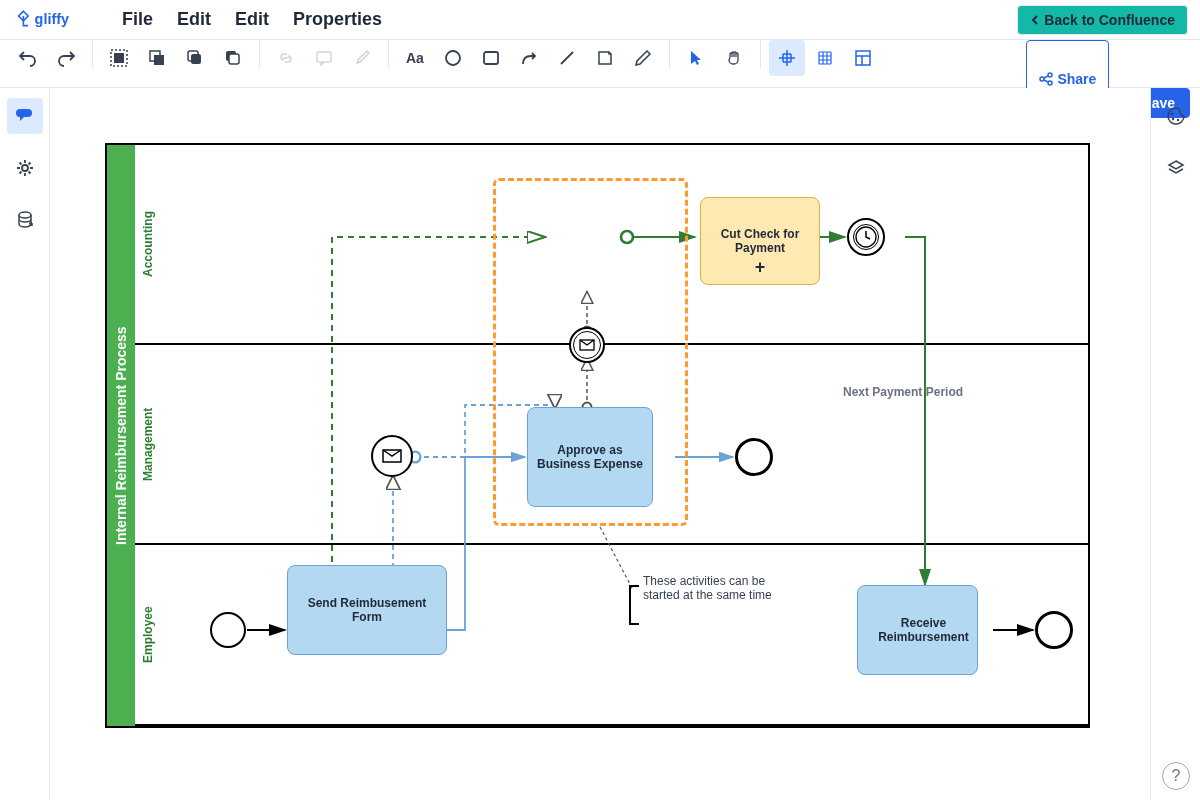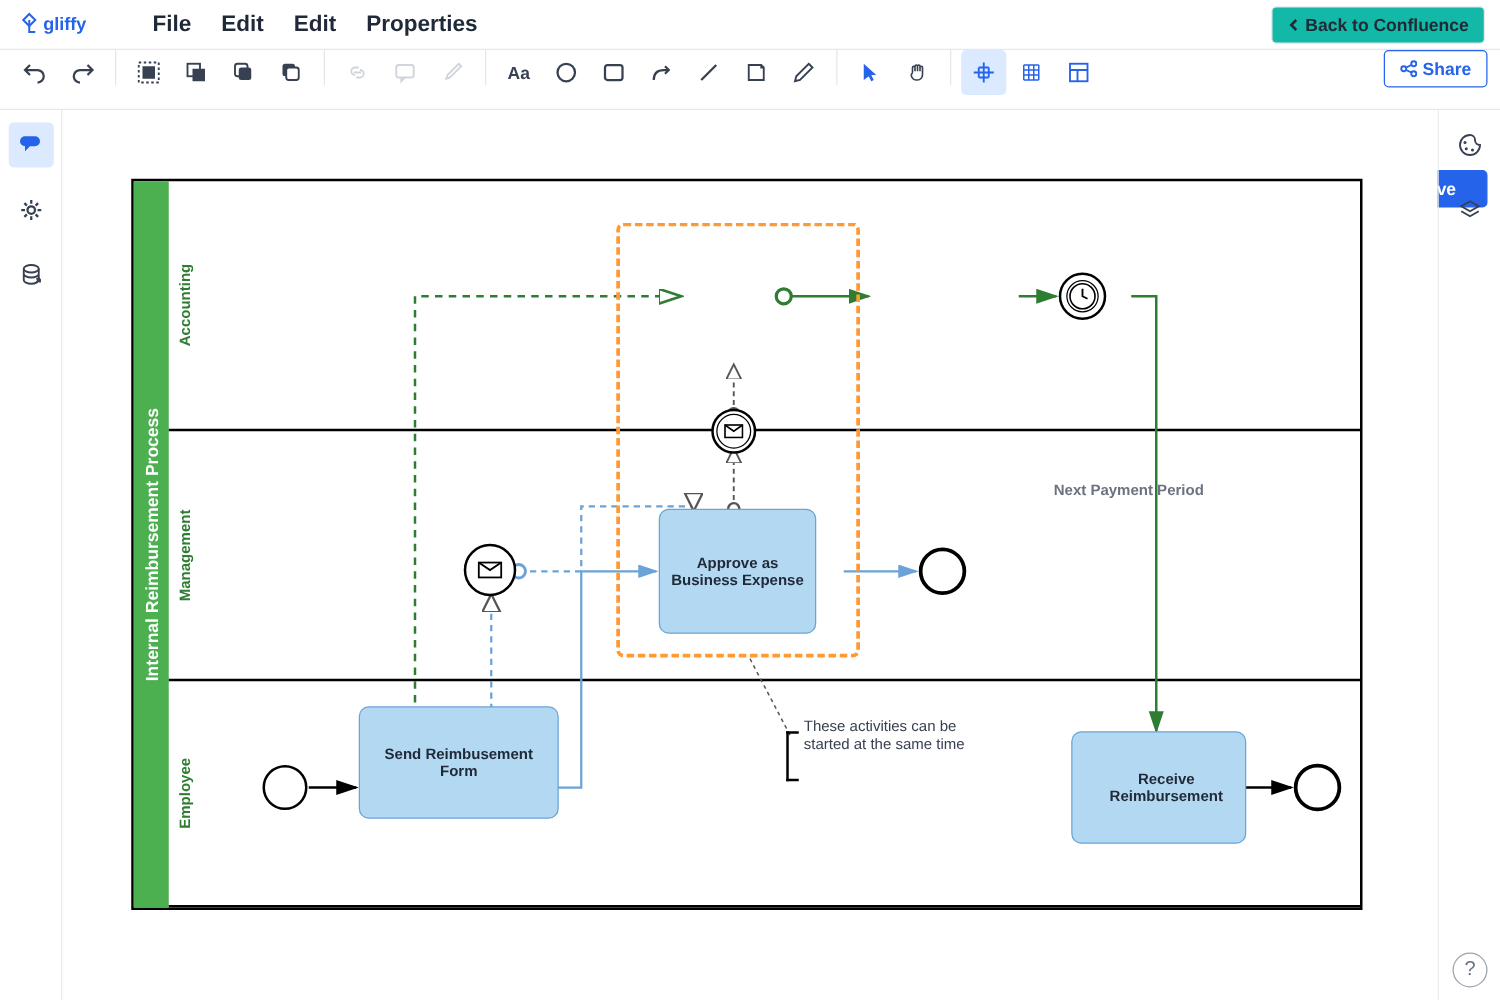--- a/index.html
+++ b/index.html
@@ -13,21 +13,21 @@
 .menu-links a { color: #1f2937; font-weight: 600; text-decoration: none; font-size: 18px; cursor: pointer; }
 .back-btn { margin-left: auto; background: #14b8a6; border: 1px solid #e5e7eb; border-radius: 4px; padding: 6px 12px; font-weight: 600; font-size: 14px; color: #1f2937; cursor: pointer; display: flex; align-items: center; gap: 4px; }
 
 
 .toolbar { display: flex; align-items: flex-start; height: 48px; padding: 0 10px; border-bottom: 1px solid #e5e7eb; gap: 2px; }
 .tool-btn { width: 36px; height: 36px; display: flex; align-items: center; justify-content: center; border-radius: 4px; cursor: pointer; color: #374151; }
 .tool-btn.blue { color: #2563eb; }
 .tool-btn.active { background: #dbeafe; color: #2563eb; }
 .tool-btn.disabled { color: #d1d5db; cursor: default; }
 .tool-sep { width: 1px; height: 28px; background: #e5e7eb; margin: 0 6px; }
-.toolbar-right { margin-left: auto; display: flex; gap: 18px; flex-direction: column; }
+.toolbar-right { margin-left: auto; display: flex; gap: 18px; }
 .share-btn { background: #fff; border: 1px solid #2563eb; color: #2563eb; border-radius: 4px; padding: 6px 12px; font-weight: 600; font-size: 14px; cursor: pointer; display: flex; align-items: center; gap: 4px; }
 .save-btn { background: #2563eb; border: 1px solid #2563eb; color: #fff; border-radius: 4px; padding: 6px 14px; font-weight: 600; font-size: 14px; cursor: pointer; margin-top: 48px; }
 
 
 .left-sidebar { position: absolute; left: 0; top: 88px; width: 50px; height: calc(100% - 88px); border-right: 1px solid #e5e7eb; display: flex; flex-direction: column; align-items: center; padding-top: 10px; gap: 16px; }
 .side-btn { width: 36px; height: 36px; display: flex; align-items: center; justify-content: center; border-radius: 4px; cursor: pointer; color: #374151; }
 .side-btn.active { background: #dbeafe; color: #2563eb; }
 
 
 .right-sidebar { position: absolute; right: 0; top: 88px; width: 50px; height: calc(100% - 88px); border-left: 1px solid #e5e7eb; display: flex; flex-direction: column; align-items: center; padding-top: 10px; gap: 16px; }
@@ -324,20 +324,24 @@
       <path d="M770 92 H790 V440" stroke="#2e7d32" stroke-width="2" fill="none" marker-end="url(#arrGreen)"></path>
 
       <path d="M858 485 H898" stroke="#000" stroke-width="2" fill="none" marker-end="url(#arrBlack)"></path>
 
       <path d="M465 382 L498 445" stroke="#555" stroke-width="1.2" fill="none" stroke-dasharray="3 3"></path>
     </svg>
 
     <div class="orange-group" style="left:386px; top:33px; width:195px; height:348px;"></div>
 
 
+    <div class="task task-yellow" style="left:593px; top:52px; width:120px; height:88px; flex-direction:column;">
+      <span>Cut Check for Payment</span>
+      <span style="position:absolute; bottom:6px; font-size:18px; font-weight:700;">+</span>
+    </div>
 
     <div class="event-circle event-timer" style="left:740px; top:73px;">
       <div class="event-timer-inner"></div>
       <svg style="position:absolute; top:4px; left:4px;" width="26" height="26" viewBox="0 0 26 26">
           <circle cx="13" cy="13" r="10" fill="none" stroke="#000" stroke-width="1.3"></circle>
           <path d="M13 7 V13 L17 15" stroke="#000" stroke-width="1.5" fill="none"></path>
         </svg>
     </div>
 
     <div class="msg-event msg-event-dbl" style="left:462px; top:182px;">
@@ -361,21 +365,21 @@
     </div>
 
     <div class="event-circle event-end" style="left:628px; top:293px;"></div>
 
     <div class="event-circle event-start" style="left:103px; top:467px;"></div>
 
     <div class="task" style="left:180px; top:420px; width:160px; height:90px;">
       <span>Send Reimbusement Form</span>
     </div>
 
-    <div class="task" style="left:750px; top:440px; width:140px; height:90px;padding-left:16px;">
+    <div class="task" style="left:750px; top:440px; width:121px; height:90px;padding-left:16px;">
       <span>Receive Reimbursement</span>
     </div>
 
     <div class="event-circle event-end" style="left:928px; top:466px;"></div>
 
     <div class="bracket" style="left:522px; top:440px; height:40px;"></div>
     <div class="annotation" style="left:536px; top:429px; width:150px;">These activities can be started at the same time</div>
 
     <div class="label-text" style="left:736px; top:240px;text-align:center;">Next Payment Period</div>
   </div>

